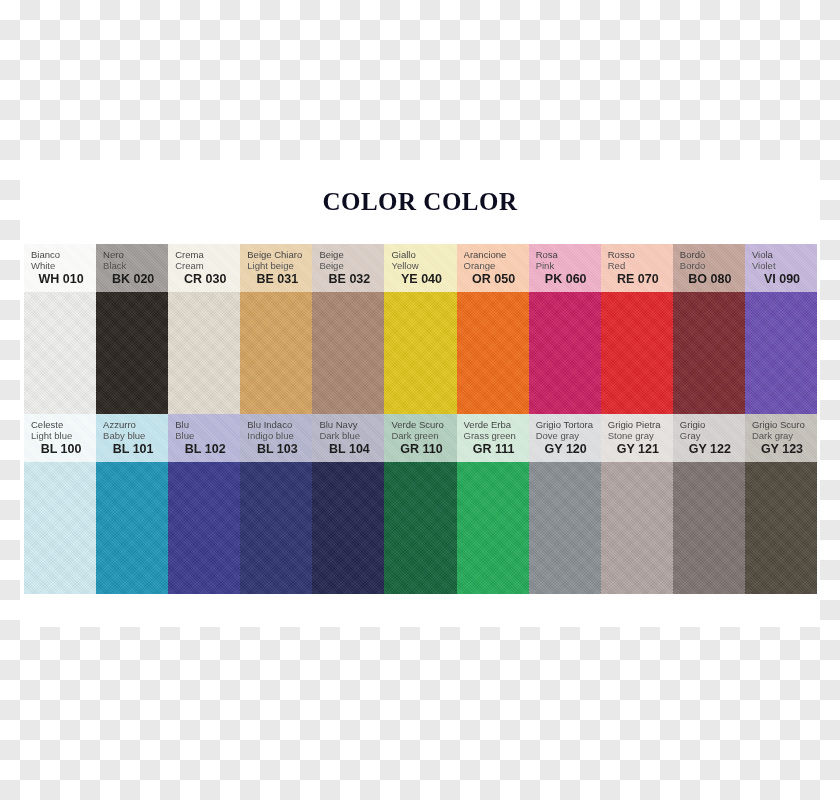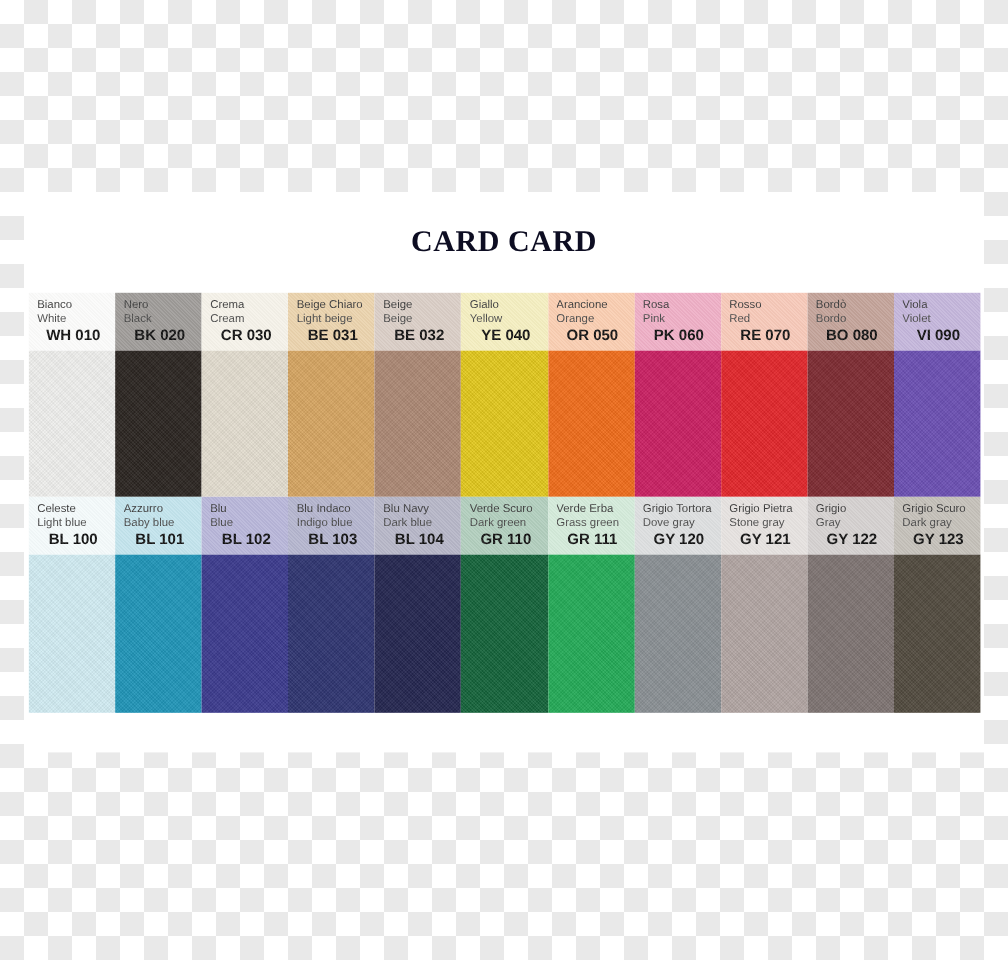--- a/index.html
+++ b/index.html
@@ -126,21 +126,21 @@
     background-image:
       repeating-linear-gradient(45deg, rgba(255,255,255,0.10) 0px, rgba(255,255,255,0.10) 1px, rgba(0,0,0,0.018) 1px, rgba(0,0,0,0.018) 2px);
     pointer-events: none;
   }
 </style>
 </head>
 <body>
 
 <div id="page-sheet">
 
-  <h1 id="card-title">CARD CARD</h1>
+  <h1 id="card-title">COLOR COLOR</h1>
 
   <div id="swatch-grid">
       <div class="swatch-row row-1">
         <div class="swatch-cell">
           <div class="swatch-header" style="background-color: rgb(251, 251, 250);">
             <div class="swatch-name-it">Bianco</div>
             <div class="swatch-name-en">White</div>
             <div class="swatch-code">WH 010</div>
           </div>
           <div class="swatch-color" style="background-color: rgb(240, 240, 238);"></div>

